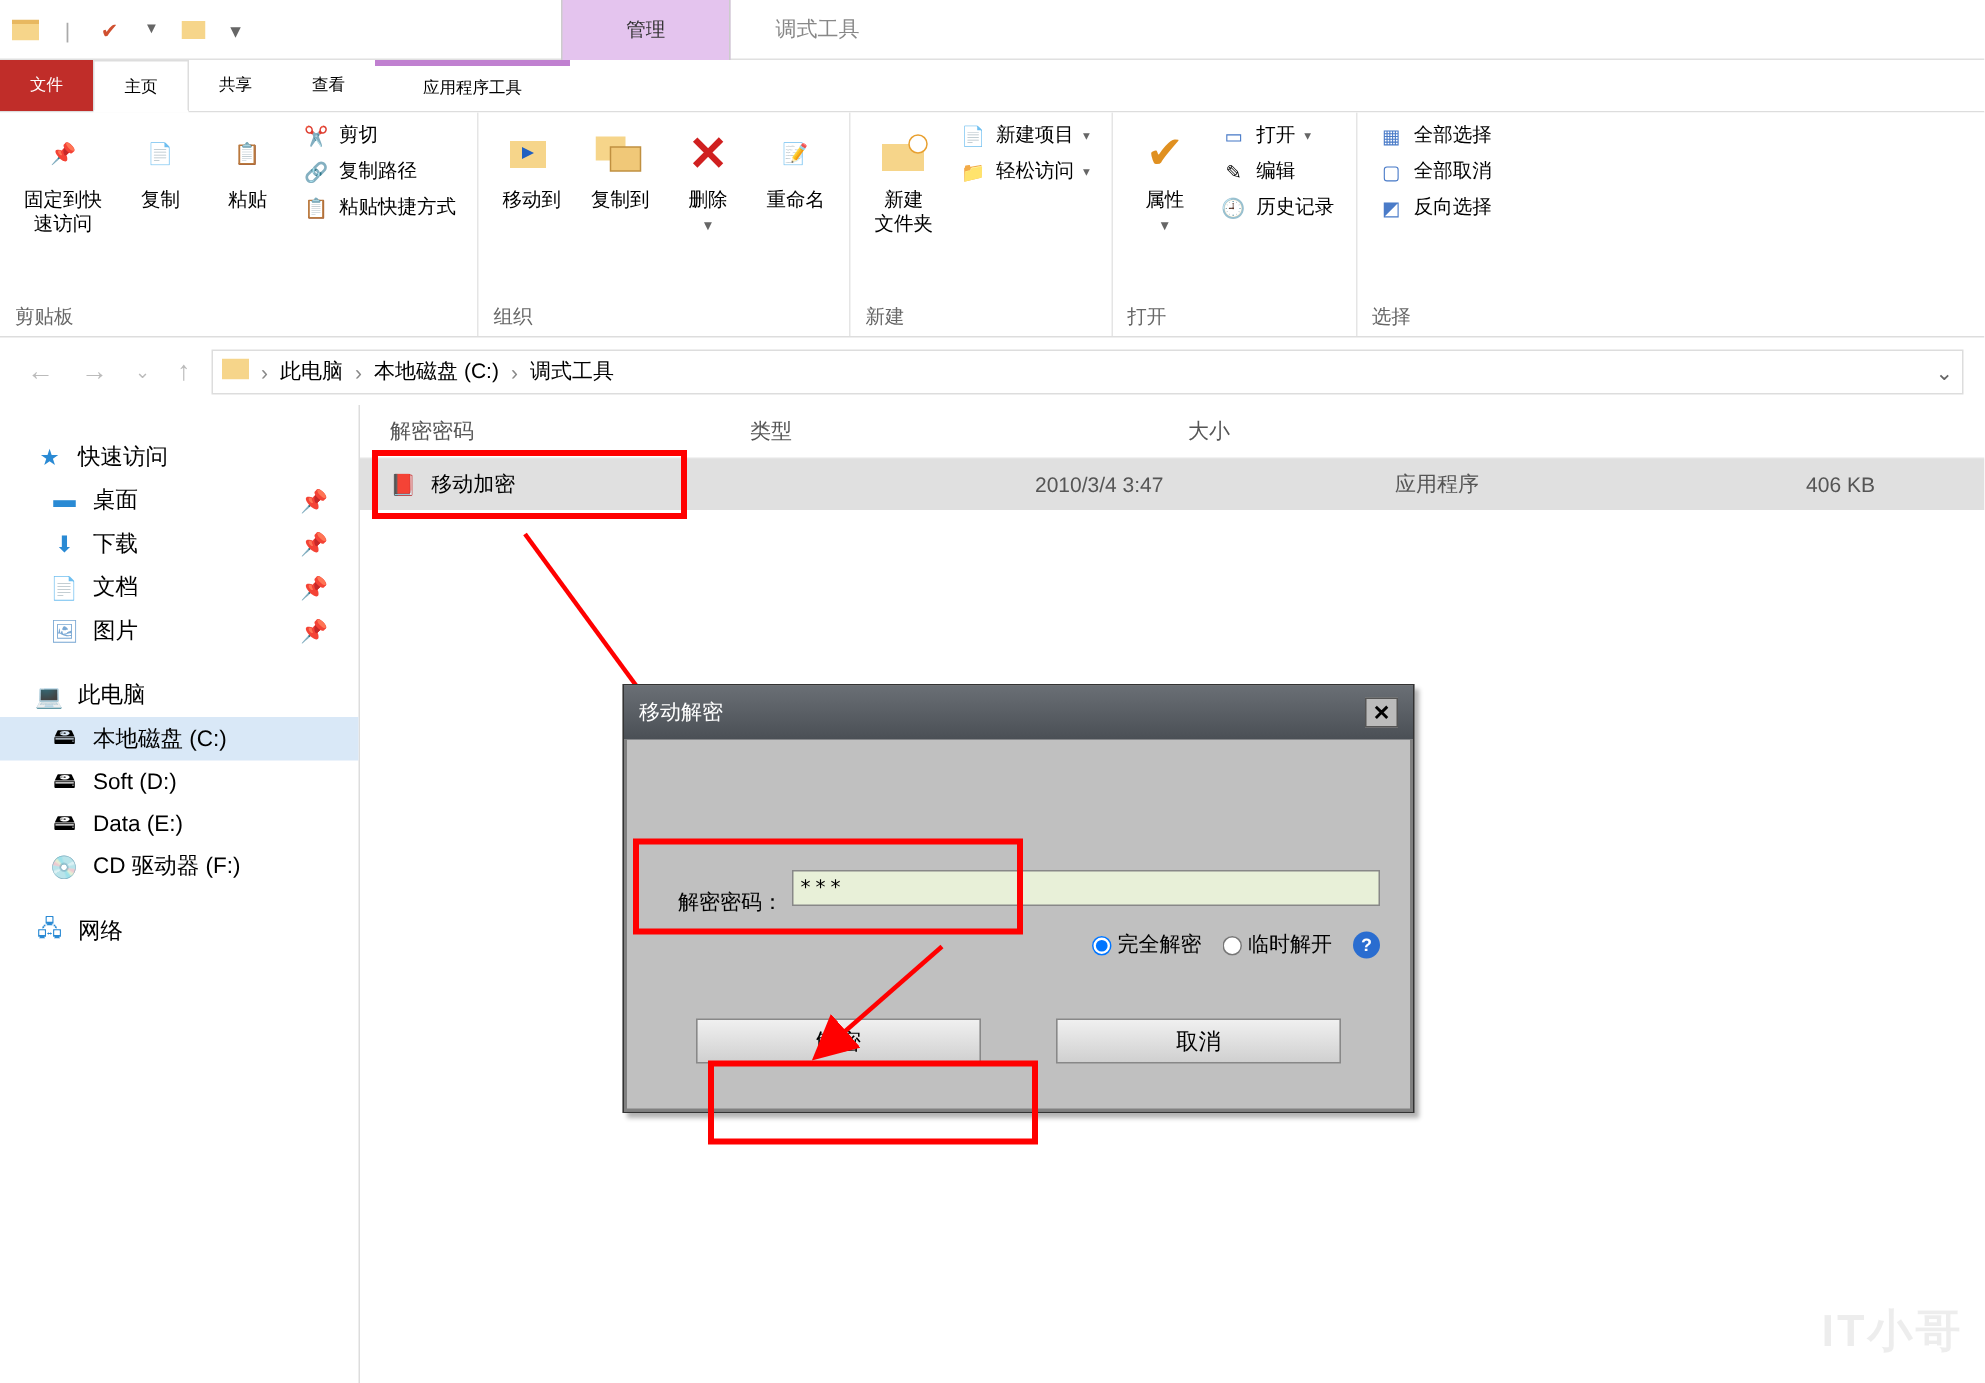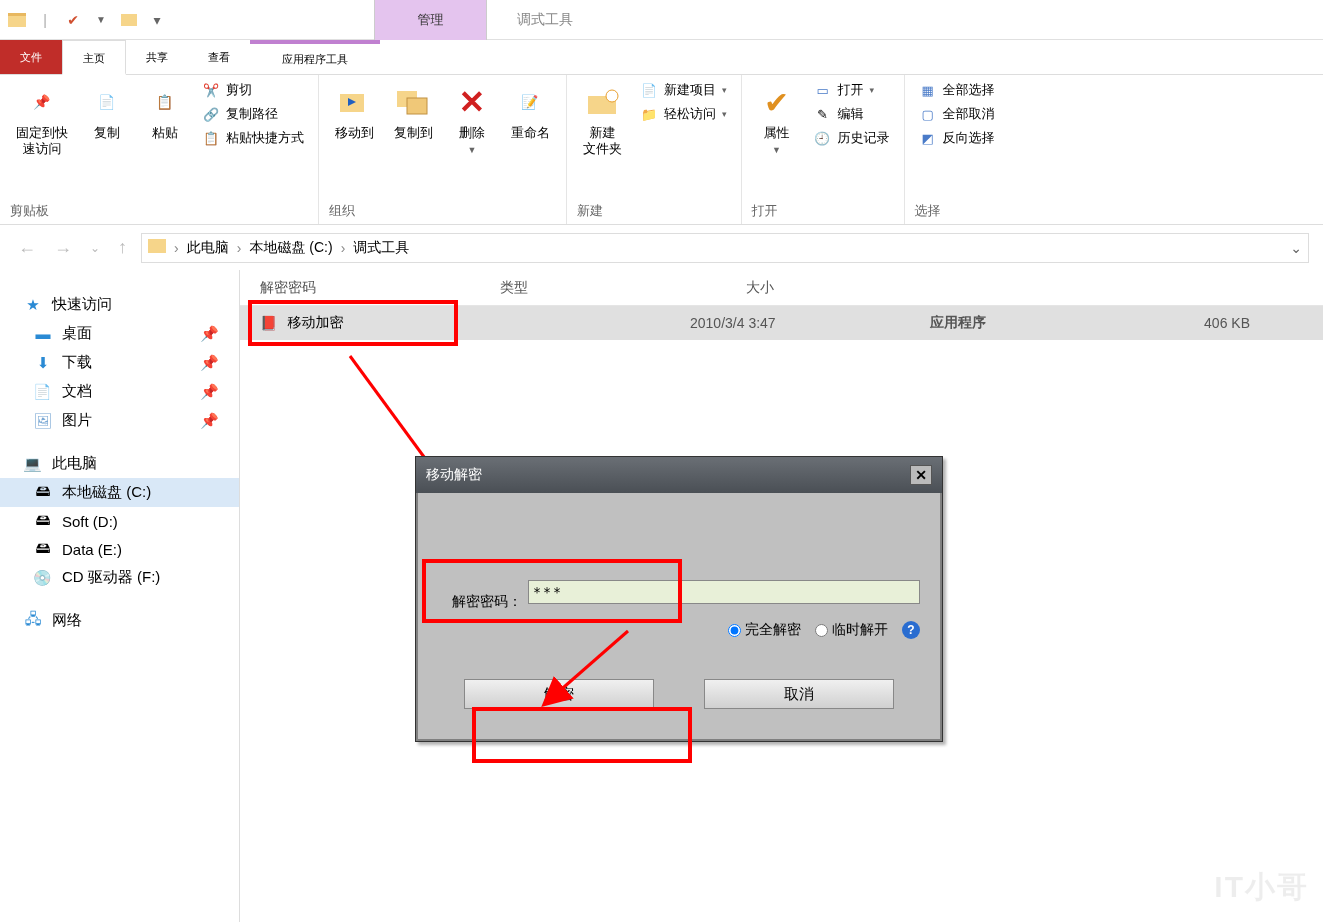--- a/index.html
+++ b/index.html
@@ -45,25 +45,25 @@
 .side-item.head { font-weight: 500; padding-left: 24px; }
 .side-item .pin { position: absolute; right: 20px; color: #888; }
 .side-item.sel { background: #d9e8f7; }
 .side-ic { width: 18px; height: 18px; display: flex; align-items: center; justify-content: center; }
 
 .content { flex: 1; position: relative; }
 .columns { height: 36px; display: flex; align-items: center; border-bottom: 1px solid #e5e5e5; color: #555; font-size: 14px; padding-left: 20px; }
 .col-name { flex: 0 0 430px; }
 .col-date { flex: 0 0 240px; }
 .col-type { flex: 0 0 200px; }
-.col-size { flex: 0 0 140px; text-align: center; padding-right: 20px; }
+.col-size { flex: 0 0 140px; text-align: right; padding-right: 20px; }
 .filerow { display: flex; align-items: center; height: 34px; background: #e0e0e0; padding-left: 20px; font-size: 14px; }
 .filerow .fname { flex: 0 0 430px; display: flex; align-items: center; gap: 10px; }
 .filerow .fdate { flex: 0 0 240px; color: #555; }
-.filerow .ftype { flex: 0 0 200px; color: #555; font-weight: bold; }
+.filerow .ftype { flex: 0 0 200px; color: #555; }
 .filerow .fsize { flex: 0 0 140px; text-align: right; color: #555; padding-right: 20px; }
 
 
 .annot { position: absolute; border: 4px solid #f00; pointer-events: none; }
 .arrow { position: absolute; pointer-events: none; }
 
 
 .dialog { position: absolute; left: 415px; top: 456px; width: 528px; background: #c0c0c0; border: 1px solid #333; box-shadow: 3px 3px 3px rgba(0,0,0,0.3); }
 .dlg-title { height: 36px; background: linear-gradient(#6a6f75, #4a4f55); color: #fff; display: flex; align-items: center; padding: 0 10px; font-size: 14px; }
 .dlg-title .close { margin-left: auto; width: 22px; height: 20px; background: #bbb; border: 1px solid #555; color: #000; display: flex; align-items: center; justify-content: center; font-weight: bold; }

